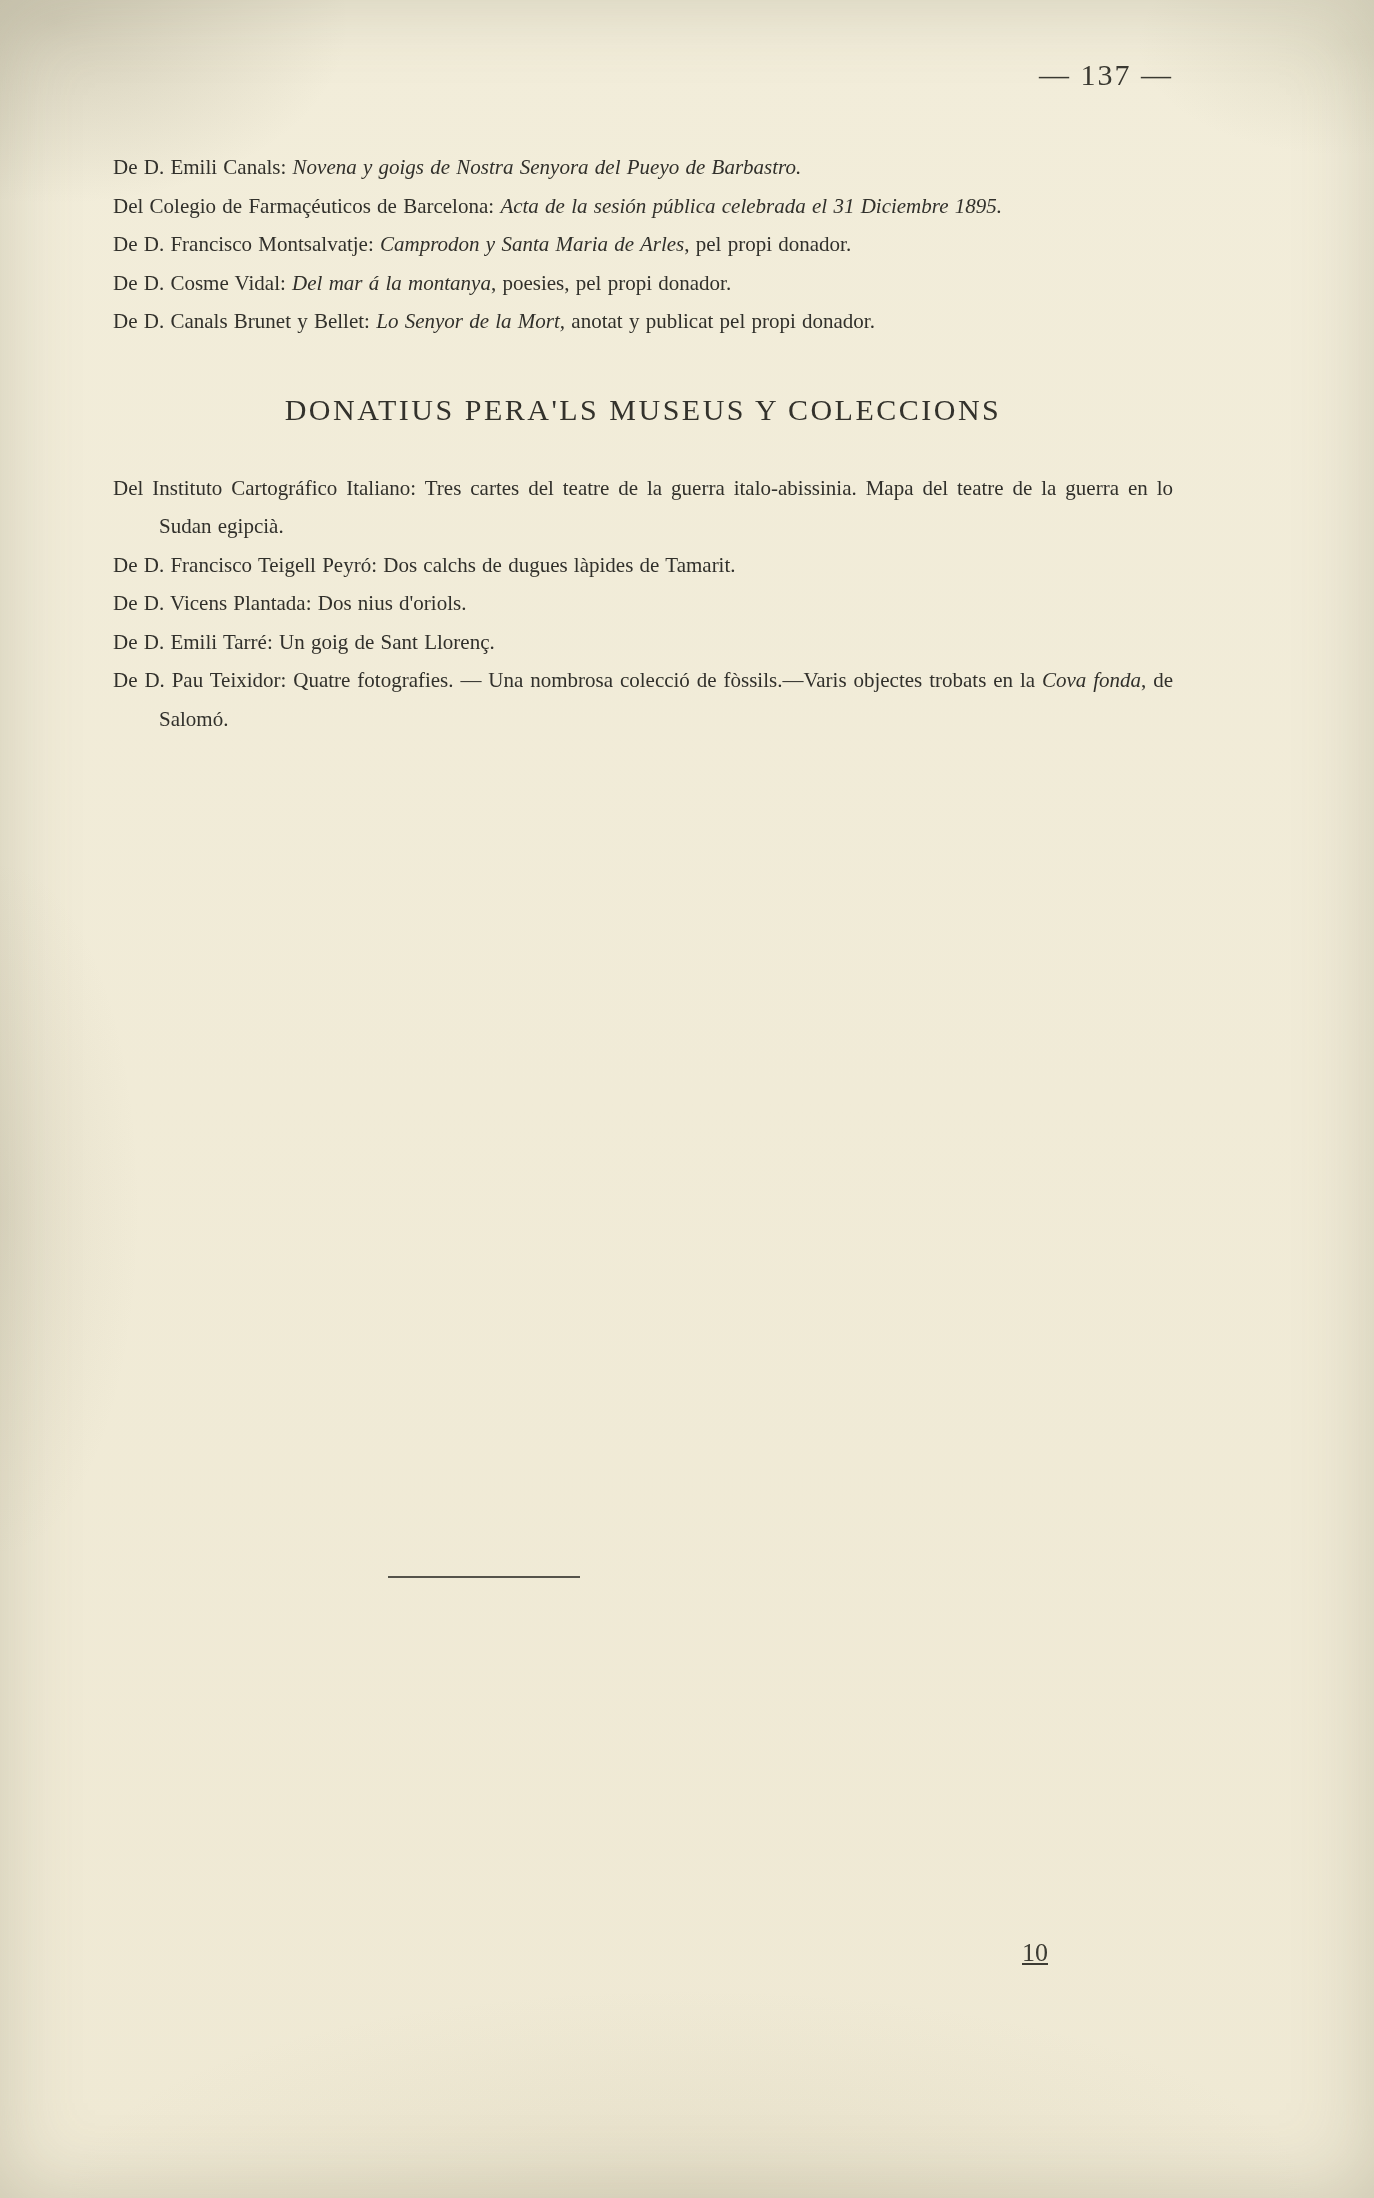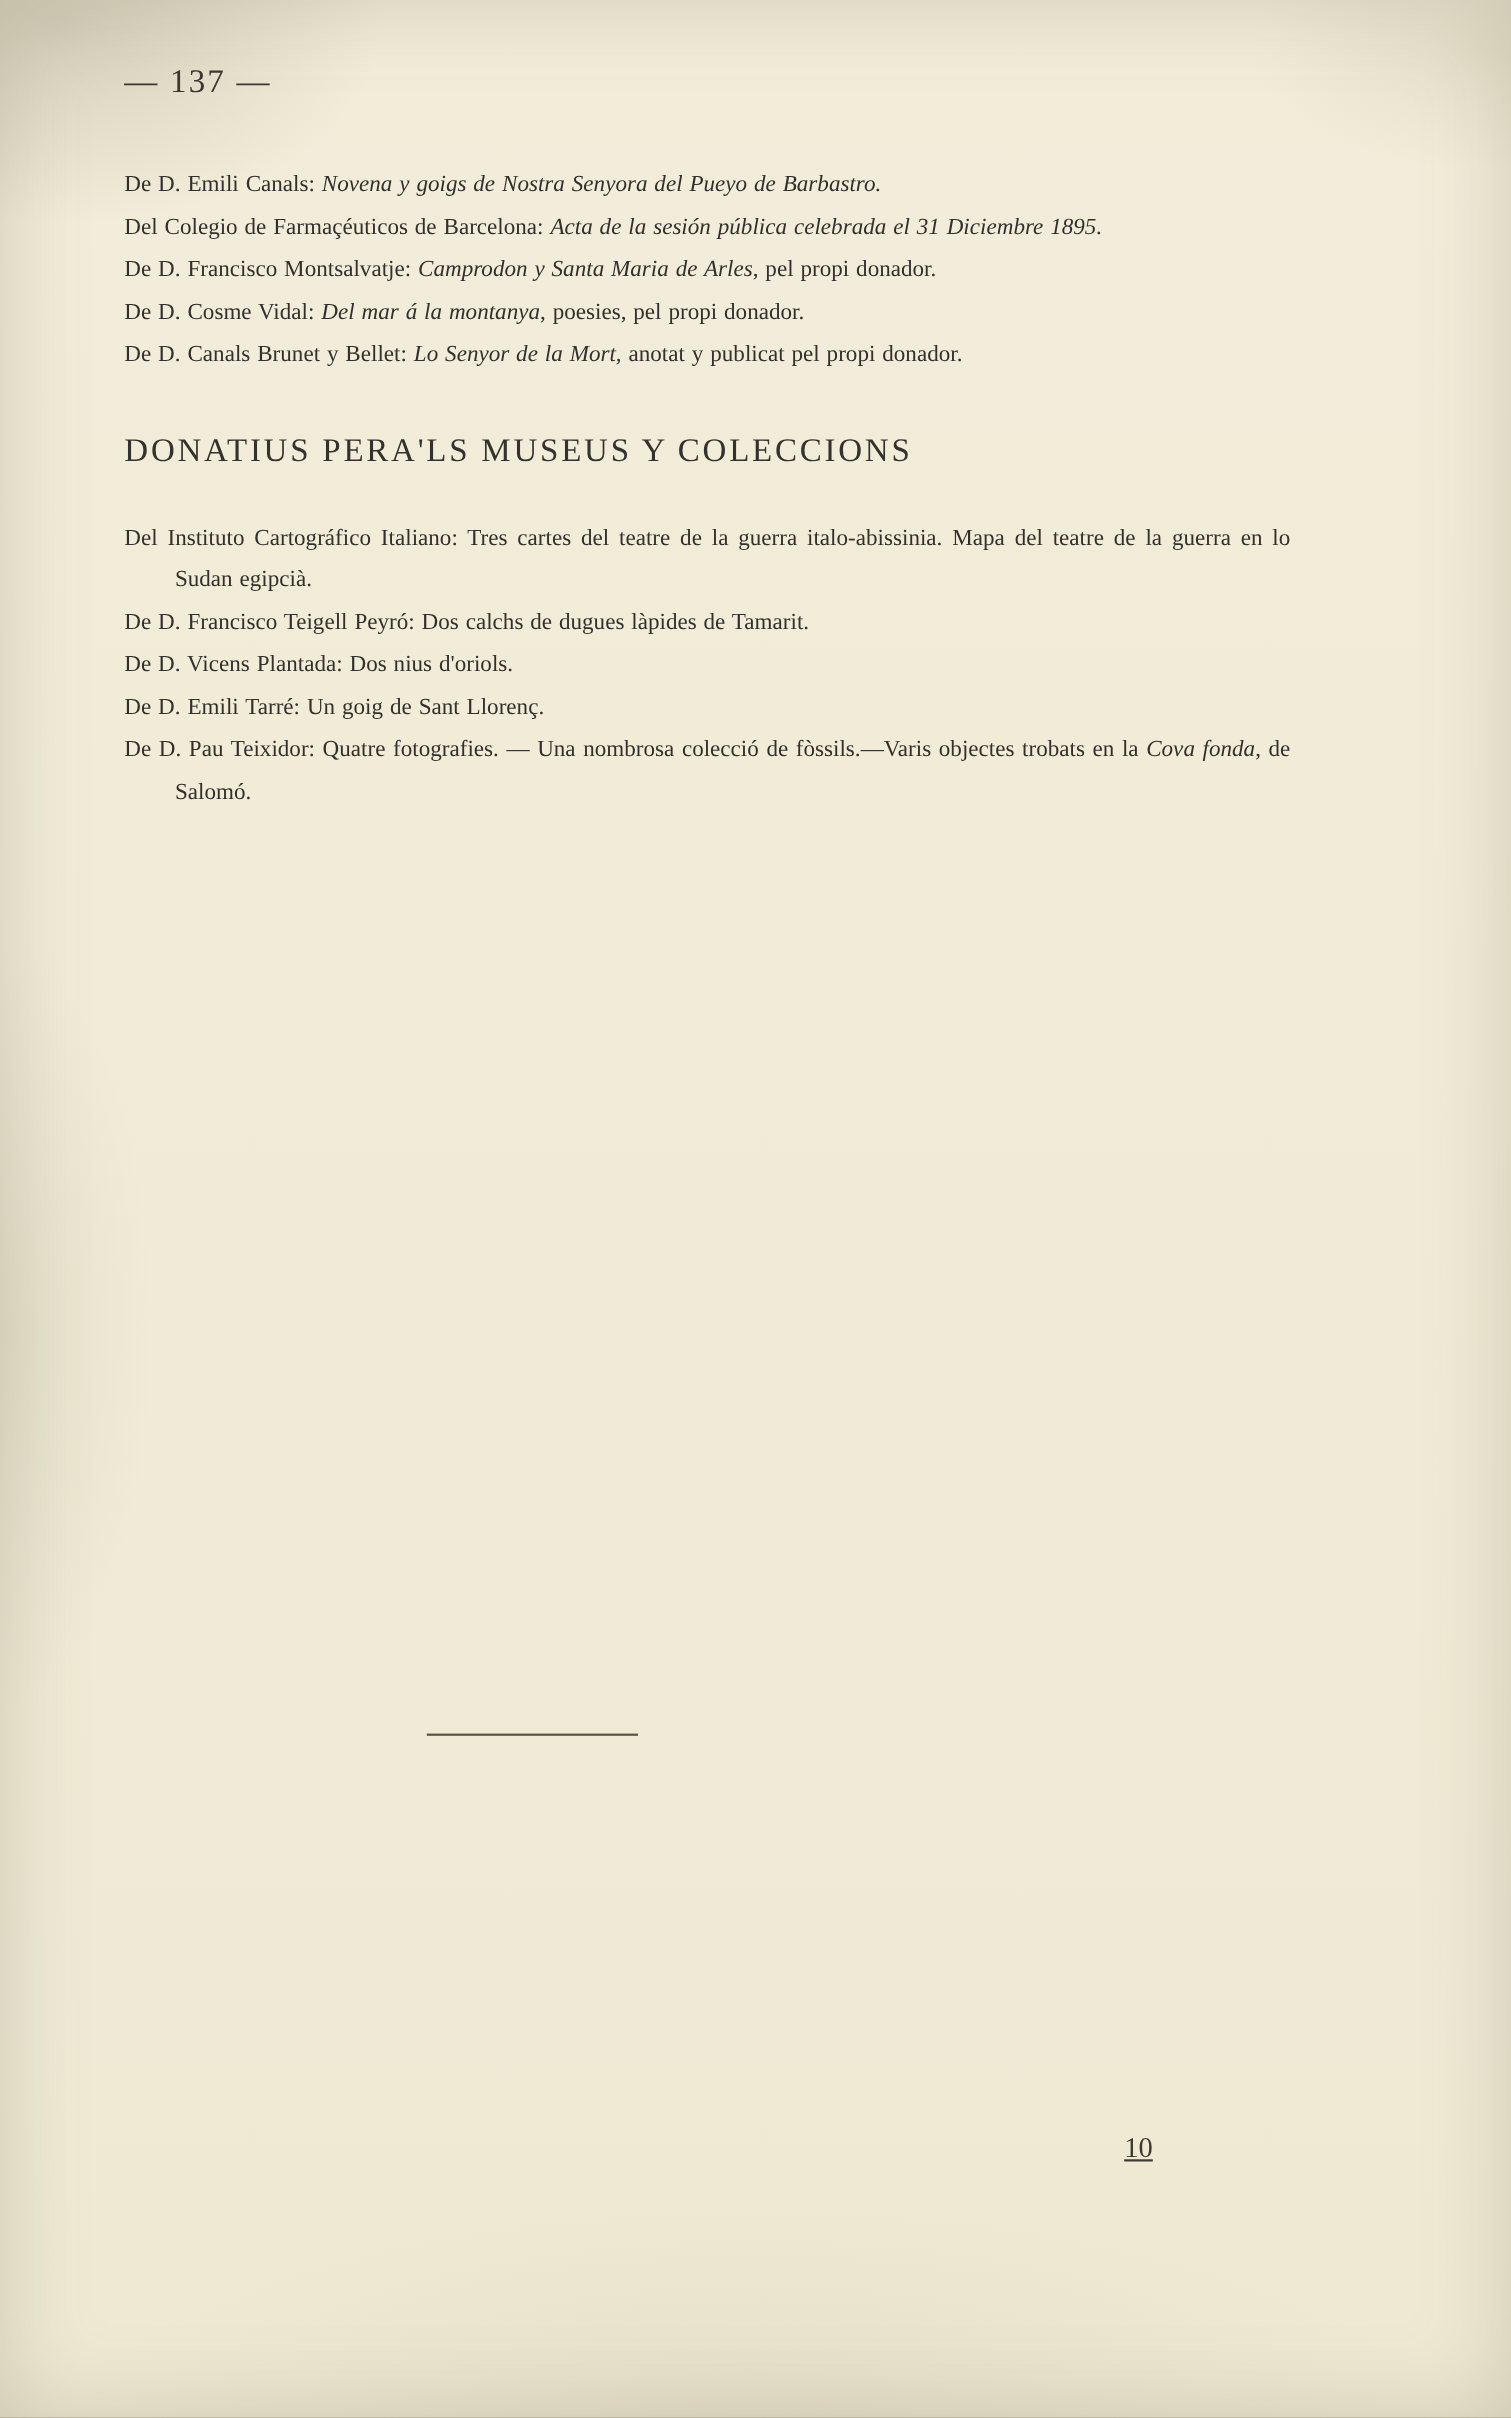--- a/index.html
+++ b/index.html
@@ -24,40 +24,41 @@
     overflow: hidden;
   }
   .content {
     position: absolute;
     left: 113px;
     top: 0;
     width: 1060px;
   }
   .folio {
     margin-top: 58px;
-    text-align: left;
+    text-align: right;
     font-size: 30px;
     letter-spacing: 2px;
     color: #3a3931;
   }
   .list-top {
     margin-top: 56px;
   }
   .entry {
     margin: 0;
     padding-left: 46px;
     text-indent: -46px;
     font-size: 21px;
     line-height: 38.5px;
     text-align: justify;
     word-spacing: 1px;
   }
   .it { font-style: italic; }
   .section-heading {
     margin: 52px 0 42px 0;
+    text-align: center;
     font-size: 30px;
     font-weight: normal;
     letter-spacing: 2.5px;
     color: #33322c;
   }
   .rule {
     position: absolute;
     top: 1568px;
     left: 388px;
     width: 192px;

